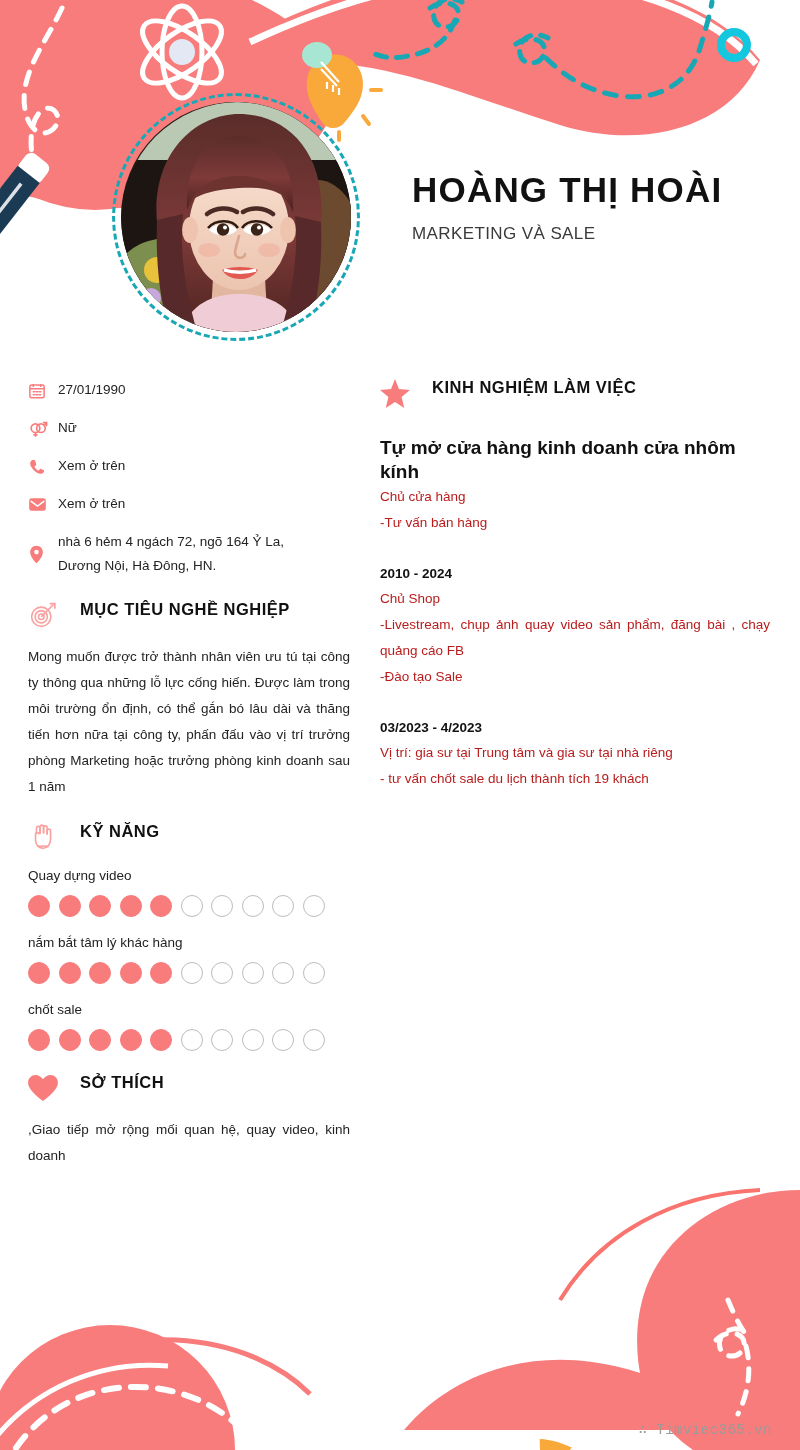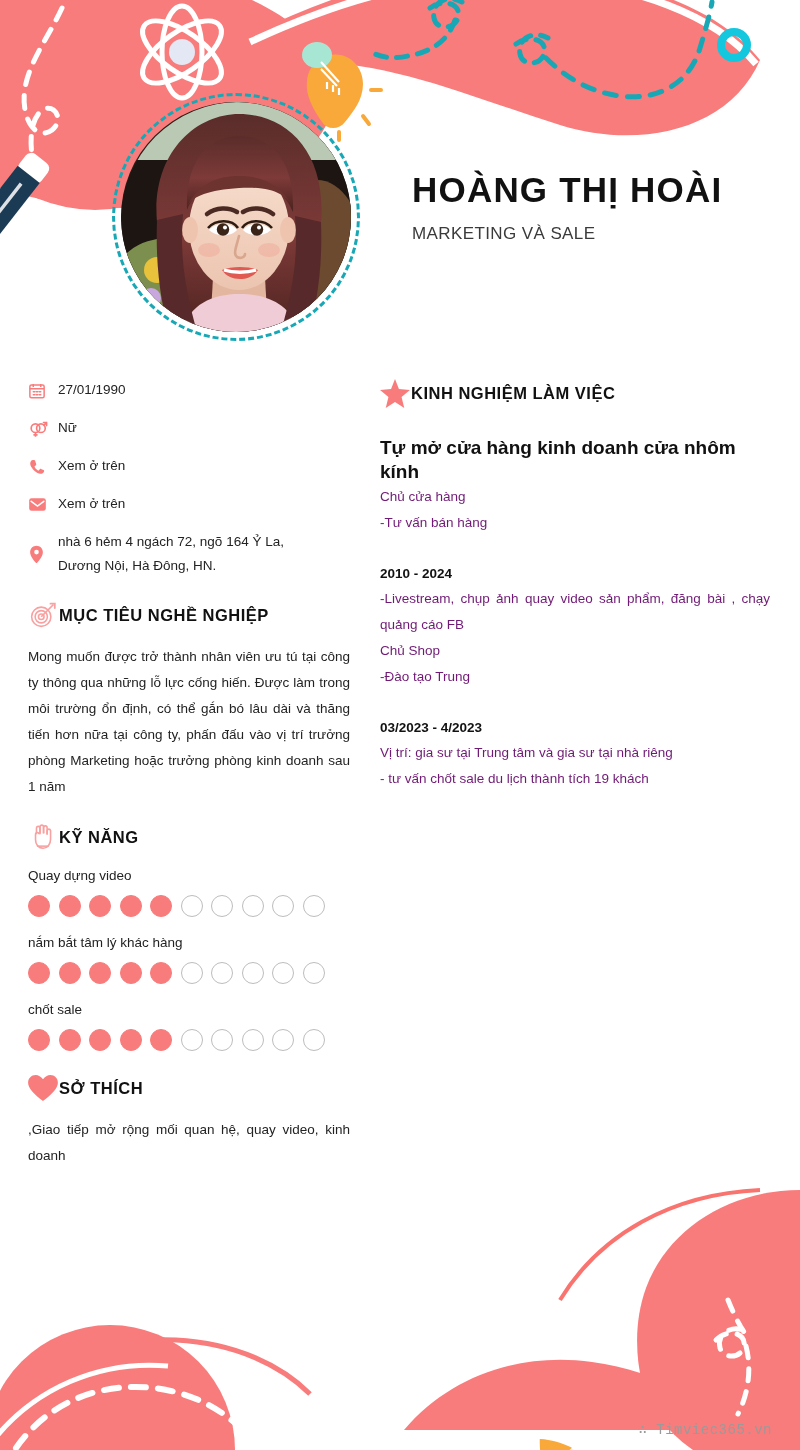--- a/index.html
+++ b/index.html
@@ -86,22 +86,22 @@
   .contact-row .txt {
     font-size:13.5px;
     line-height:24px;
     color:#232323;
   }
 
   
   .section { margin-top:22px; }
   .section-head {
     display:flex;
-    align-items:center;
-    gap:1px;
+    align-items:flex-start;
+    gap:22px;
     margin-bottom:14px;
   }
   .section-head .sec-ico {
     width:30px; min-width:30px; height:30px;
     display:flex; align-items:center; justify-content:center;
   }
   .section-head h2 {
     font-size:16.5px;
     font-weight:bold;
     letter-spacing:0.5px;
@@ -143,21 +143,21 @@
     line-height:24px;
   }
   .exp-date {
     font-size:13.5px;
     font-weight:bold;
     color:#111111;
     line-height:24px;
   }
   .exp-line {
     font-size:13.5px;
-    color:#701a75;
+    color:#b91c1c;
     line-height:26px;
     text-align:justify;
   }
 
   
   .footer-deco {
     position:absolute;
     left:0; bottom:0;
     width:800px; height:270px;
     z-index:1;
@@ -452,23 +452,23 @@
       </div>
 
       <div class="exp">
         <div class="exp-title">Tự mở cửa hàng kinh doanh cửa nhôm kính</div>
         <div class="exp-line">Chủ cửa hàng</div>
         <div class="exp-line">-Tư vấn bán hàng</div>
       </div>
 
       <div class="exp">
         <div class="exp-date">2010 - 2024</div>
+        <div class="exp-line">Chủ Shop</div>
         <div class="exp-line">-Livestream, chụp ảnh quay video sản phẩm, đăng bài , chạy quảng cáo FB</div>
-        <div class="exp-line">Chủ Shop</div>
-        <div class="exp-line">-Đào tạo Trung</div>
+        <div class="exp-line">-Đào tạo Sale</div>
       </div>
 
       <div class="exp">
         <div class="exp-date">03/2023 - 4/2023</div>
         <div class="exp-line">Vị trí: gia sư tại Trung tâm và gia sư tại nhà riêng</div>
         <div class="exp-line">- tư vấn chốt sale du lịch thành tích 19 khách</div>
       </div>
     </div>
   </div>
 </div>

